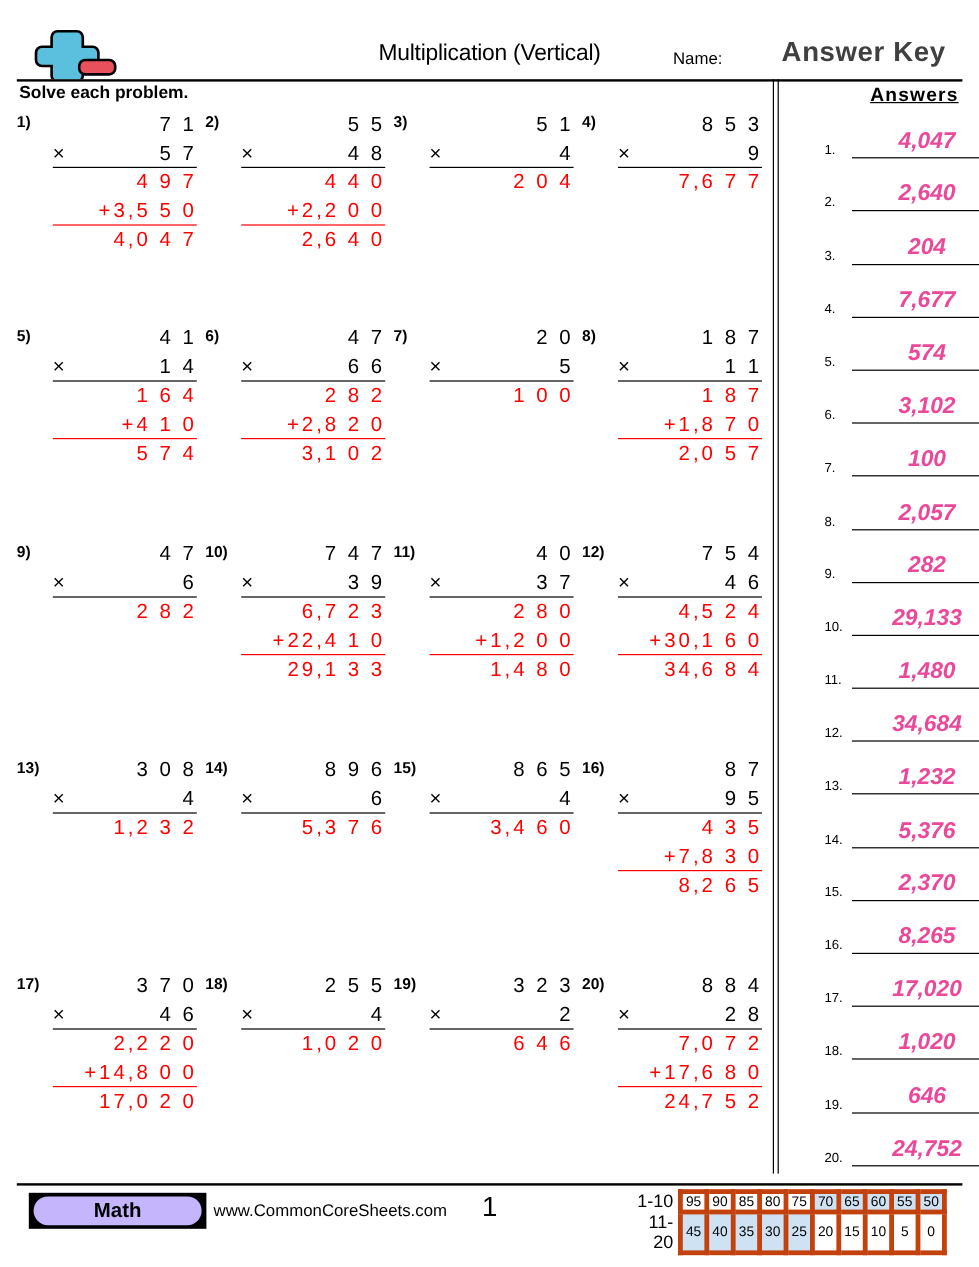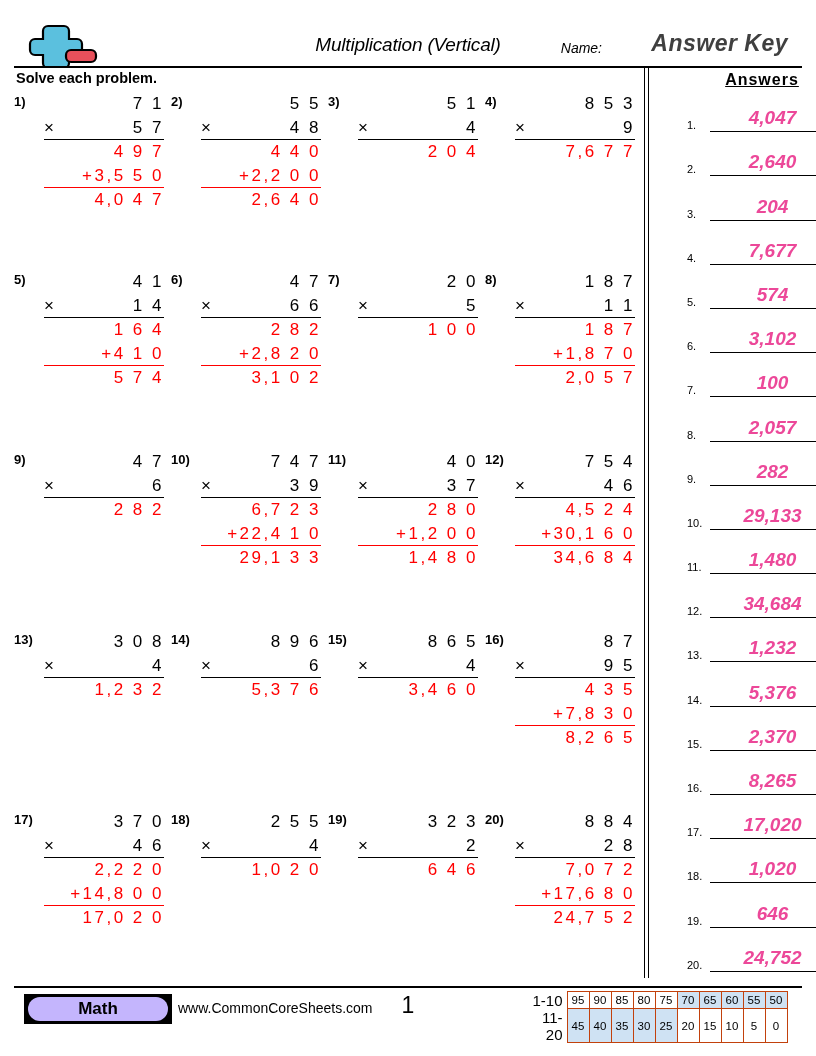--- a/index.html
+++ b/index.html
@@ -8,21 +8,21 @@
     background: #ffffff;
     font-family: "Liberation Sans", sans-serif;
     color: #000;
     overflow: hidden;
   }
   .page { position: relative; width: 816px; height: 1056px; }
 
   
   .header {
     position: absolute; left: 14px; top: 24px;
-    width: 788px; height: 42px; font-style: italic;
+    width: 788px; height: 42px;
   }
   .logo { position: absolute; left: 12px; top: -2px; width: 72px; height: 44px; }
   .title {
     position: absolute; left: 0; top: 10px; width: 788px;
     text-align: center; font-size: 19px; letter-spacing: -0.2px;
   }
   .name-label {
     position: absolute; right: 200px; top: 16px;
     font-size: 14px;
   }
@@ -118,21 +118,21 @@
     text-align: center; font-size: 23px;
   }
 
   
   .score {
     position: absolute; left: 529px; top: 991px;
     border-collapse: collapse;
     font-size: 11.5px;
   }
   .score td {
-    border: 1px solid #c2410c; width: 22px; height: 15px;
+    border: 4px solid #c2410c; width: 22px; height: 15px;
     text-align: center; padding: 0;
   }
   .score td.lbl {
     border: none; width: 38px; text-align: right;
     padding-right: 4px; font-size: 15px;
   }
   .score td.hi { background: #cfe2f3; }
 </style>
 </head>
 <body>

